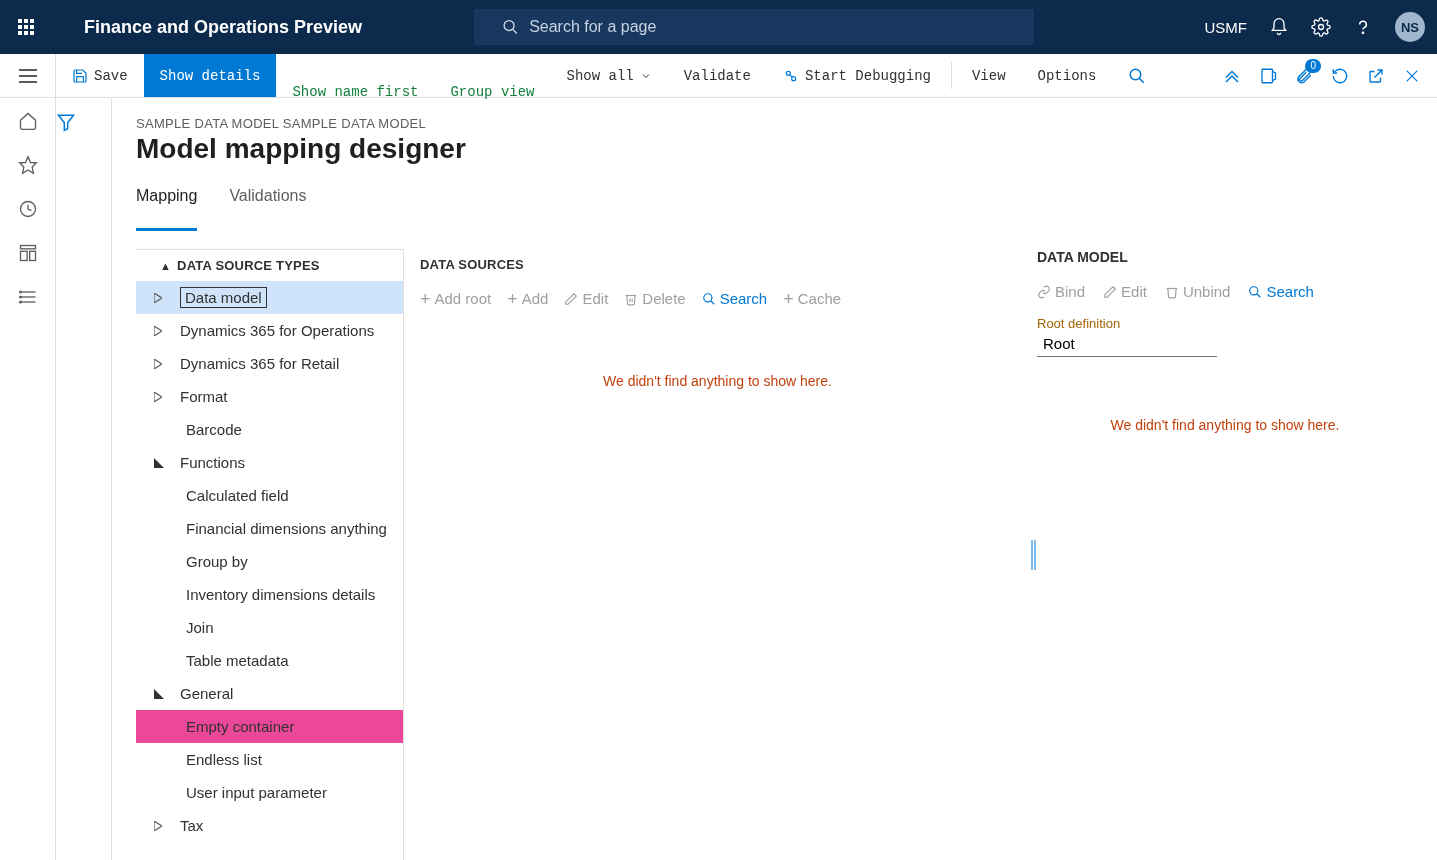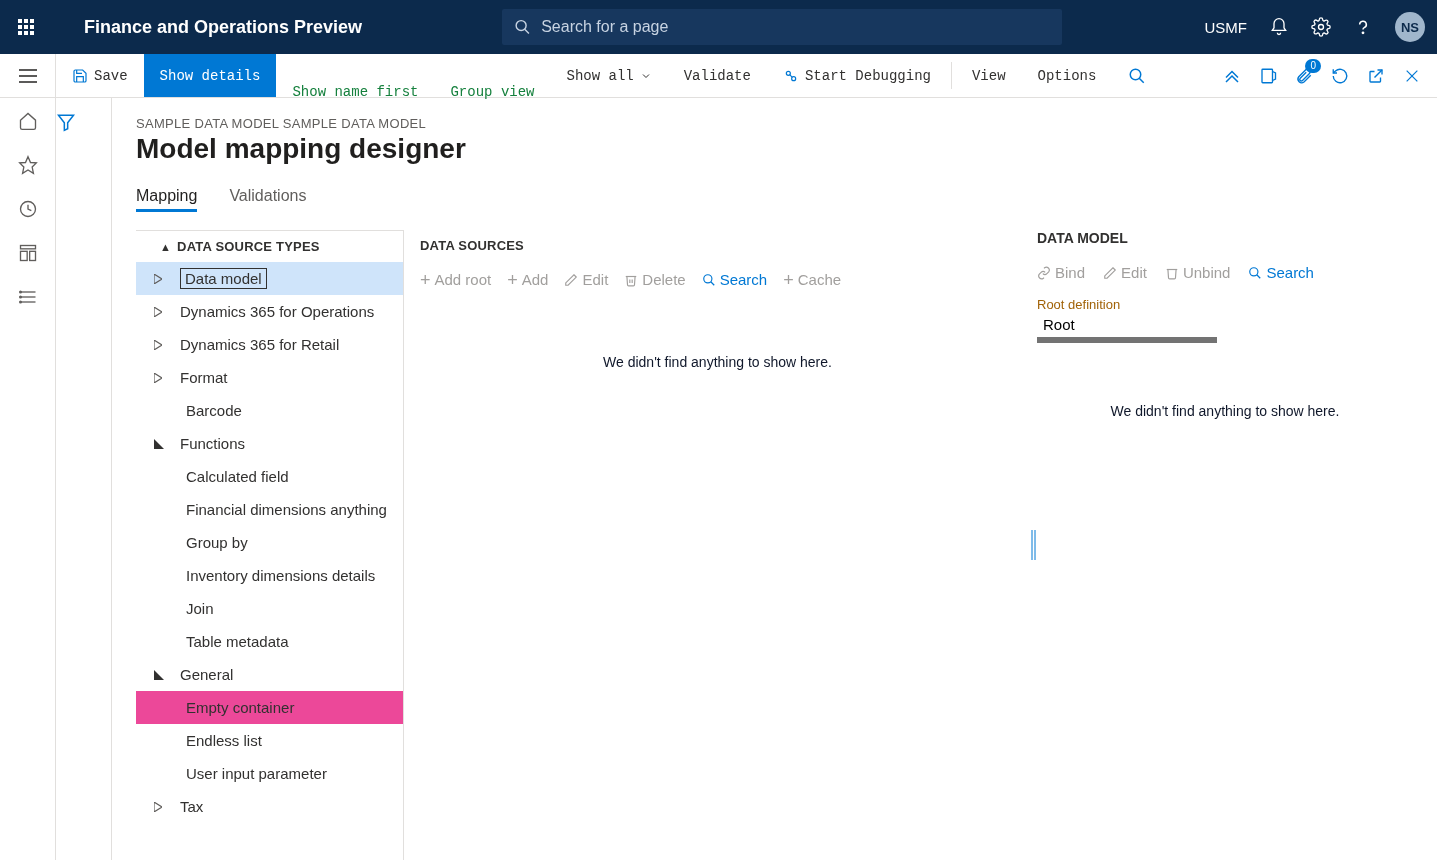--- a/index.html
+++ b/index.html
@@ -3,21 +3,21 @@
 <meta charset="utf-8">
 <style>
   * { box-sizing: border-box; margin: 0; padding: 0; }
   body { font-family: "Segoe UI", Arial, sans-serif; font-size: 14px; color: #323130; background: #fff; overflow: hidden; width: 1437px; height: 860px; }
   
   
   .topbar { height: 54px; background: #0c2a4c; color: #fff; display: flex; align-items: center; padding: 0 12px; gap: 20px; }
   .waffle { width: 32px; display: flex; flex-wrap: wrap; gap: 2px; padding: 6px; cursor: pointer; }
   .waffle span { width: 4px; height: 4px; background: #fff; }
   .app-title { font-size: 18px; font-weight: 600; margin-left: 20px; }
-  .searchbox { flex: 0 0 560px; margin-left: 120px; background: #17375e; border-radius: 2px; height: 36px; display: flex; align-items: center; padding: 0 12px; color: #c7d3e2; }
+  .searchbox { flex: 0 0 560px; margin-left: 92px; background: #17375e; border-radius: 2px; height: 36px; display: flex; align-items: center; padding: 0 28px; color: #c7d3e2; }
   .searchbox input { background: transparent; border: none; outline: none; color: #fff; font-size: 16px; margin-left: 10px; width: 100%; }
   .searchbox input::placeholder { color: #c7d3e2; }
   .top-right { margin-left: auto; display: flex; align-items: center; gap: 22px; }
   .top-right .company { font-size: 15px; }
   .top-icon { width: 20px; height: 20px; display: flex; align-items: center; justify-content: center; cursor: pointer; }
   .avatar { width: 30px; height: 30px; border-radius: 50%; background: #a0b6cc; color: #0c2a4c; display: flex; align-items: center; justify-content: center; font-size: 13px; font-weight: 600; }
   
   
   .cmdbar { height: 44px; border-bottom: 1px solid #e1dfdd; display: flex; align-items: stretch; background: #fff; }
   .cmdbar .hamburger { width: 56px; display: flex; align-items: center; justify-content: center; border-right: 1px solid #e1dfdd; cursor: pointer; }
@@ -33,21 +33,21 @@
   .main { display: flex; height: calc(860px - 54px - 44px); }
   .leftrail { width: 56px; border-right: 1px solid #e1dfdd; display: flex; flex-direction: column; align-items: center; padding-top: 12px; gap: 22px; }
   .leftrail .ricon { width: 22px; height: 22px; display:flex; align-items:center; justify-content:center; color: #605e5c; cursor:pointer; }
   .filtercol { width: 56px; border-right: 1px solid #e1dfdd; padding-top: 14px; text-align: center; }
   .filtercol .ficon { color: #0078d4; cursor: pointer; }
   
   .content { flex: 1; display: flex; flex-direction: column; padding: 18px 0 0 24px; overflow: hidden; }
   .breadcrumb { font-size: 13px; color: #605e5c; letter-spacing: 0.3px; }
   .page-title { font-size: 28px; font-weight: 600; margin-top: 2px; color: #201f1e; }
   .tabs { display: flex; gap: 32px; margin-top: 22px; border-bottom: none; }
-  .tab { padding-bottom: 4px; cursor: pointer; color: #605e5c; font-size: 16px; }
+  .tab { padding-bottom: 23px; cursor: pointer; color: #605e5c; font-size: 16px; }
   .tab.active { color: #201f1e; border-bottom: 3px solid #0078d4; font-weight: 400; }
   
   .columns { display: flex; flex: 1; margin-top: 18px; overflow: hidden; }
   .col { display: flex; flex-direction: column; }
   .col1 { width: 268px; border: 1px solid #e1dfdd; border-left: none; border-bottom: none; }
   .col2 { flex: 1; padding: 0 16px; }
   .col3 { width: 400px; padding-right: 24px; }
   
   .col-header { font-size: 13px; font-weight: 700; letter-spacing: 0.2px; padding: 8px 0 8px 24px; display:flex; align-items:center; gap:6px;}
   .col1 .col-header { padding-left: 24px; }
@@ -58,28 +58,28 @@
   .tree-item.selected .label { border: 1px solid #323130; padding: 1px 4px; background: #cfe4fa; }
   .tree-item.hover { background: #ec4899; }
   .tree-item .caret { width: 16px; color: #605e5c; font-size: 11px; text-align:center; }
   .tree-item .label { margin-left: 10px; }
   .tree-item.child { padding-left: 46px; }
   .tree-item.child .label{ margin-left: 4px;}
   
   .ds-toolbar { display: flex; gap: 16px; padding: 10px 0 6px 0; align-items:center; flex-wrap: wrap; }
   .ds-btn { display: flex; align-items: center; gap: 4px; color: #a19f9d; cursor: pointer; font-size: 15px; }
   .ds-btn.link { color: #0078d4; }
-  .empty { color: #0f172a; text-align: center; margin-top: 60px; font-size: 14px; }
+  .empty { color: #c2410c; text-align: center; margin-top: 60px; font-size: 14px; }
   
   .dm-header { font-size: 14px; font-weight: 700; margin-bottom: 12px; }
   .dm-toolbar { display: flex; gap: 18px; padding: 6px 0 10px 0; color: #a19f9d; align-items: flex-end; }
   .dm-btn { display:flex; align-items:center; gap:4px; cursor:pointer; font-size: 15px;}
   .dm-btn.link{ color:#0078d4;}
   .field-label { font-size: 13px; color: #a16207; margin-top: 6px; }
-  .field-input { width: 180px; border: none; border-bottom: 6px solid #737373; padding: 4px 6px; font-size: 15px; background: transparent; outline: none; }
+  .field-input { width: 180px; border: none; border-bottom: 1px solid #737373; padding: 4px 6px; font-size: 15px; background: transparent; outline: none; }
   
   svg { display: block; }
   .divider-handle { width: 6px; display:flex; align-items:center; justify-content:center; color:#0078d4; cursor: col-resize;}
 </style>
 </head>
 <body>
 
 <div class="topbar">
   <div class="waffle">
     <span></span>

